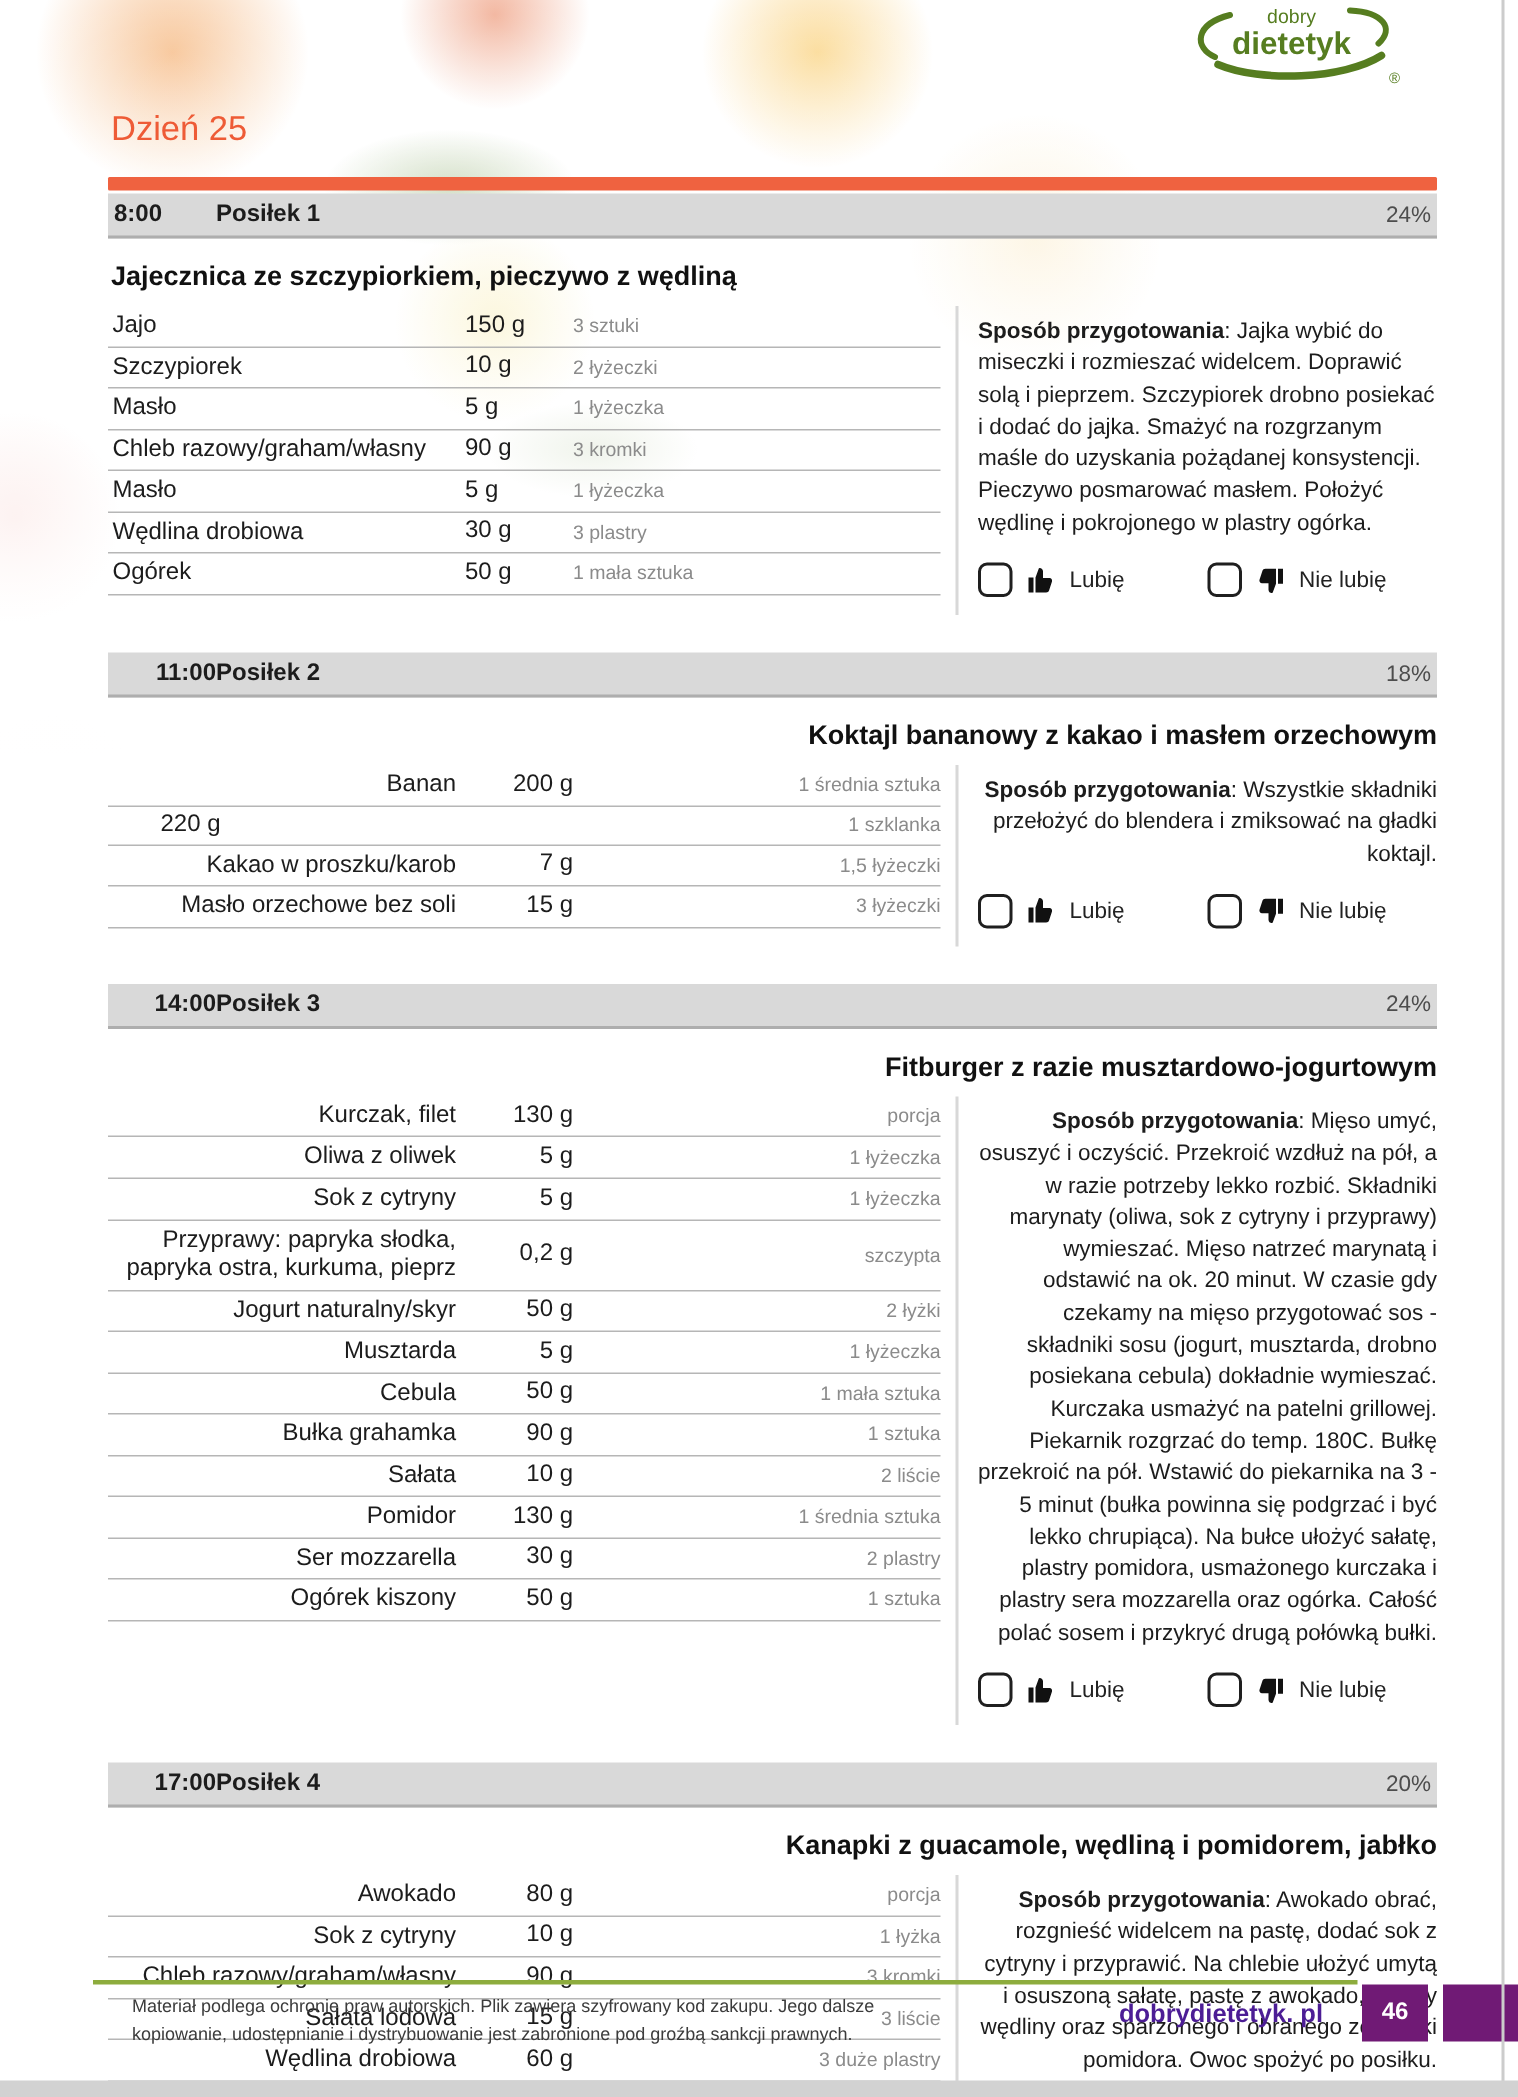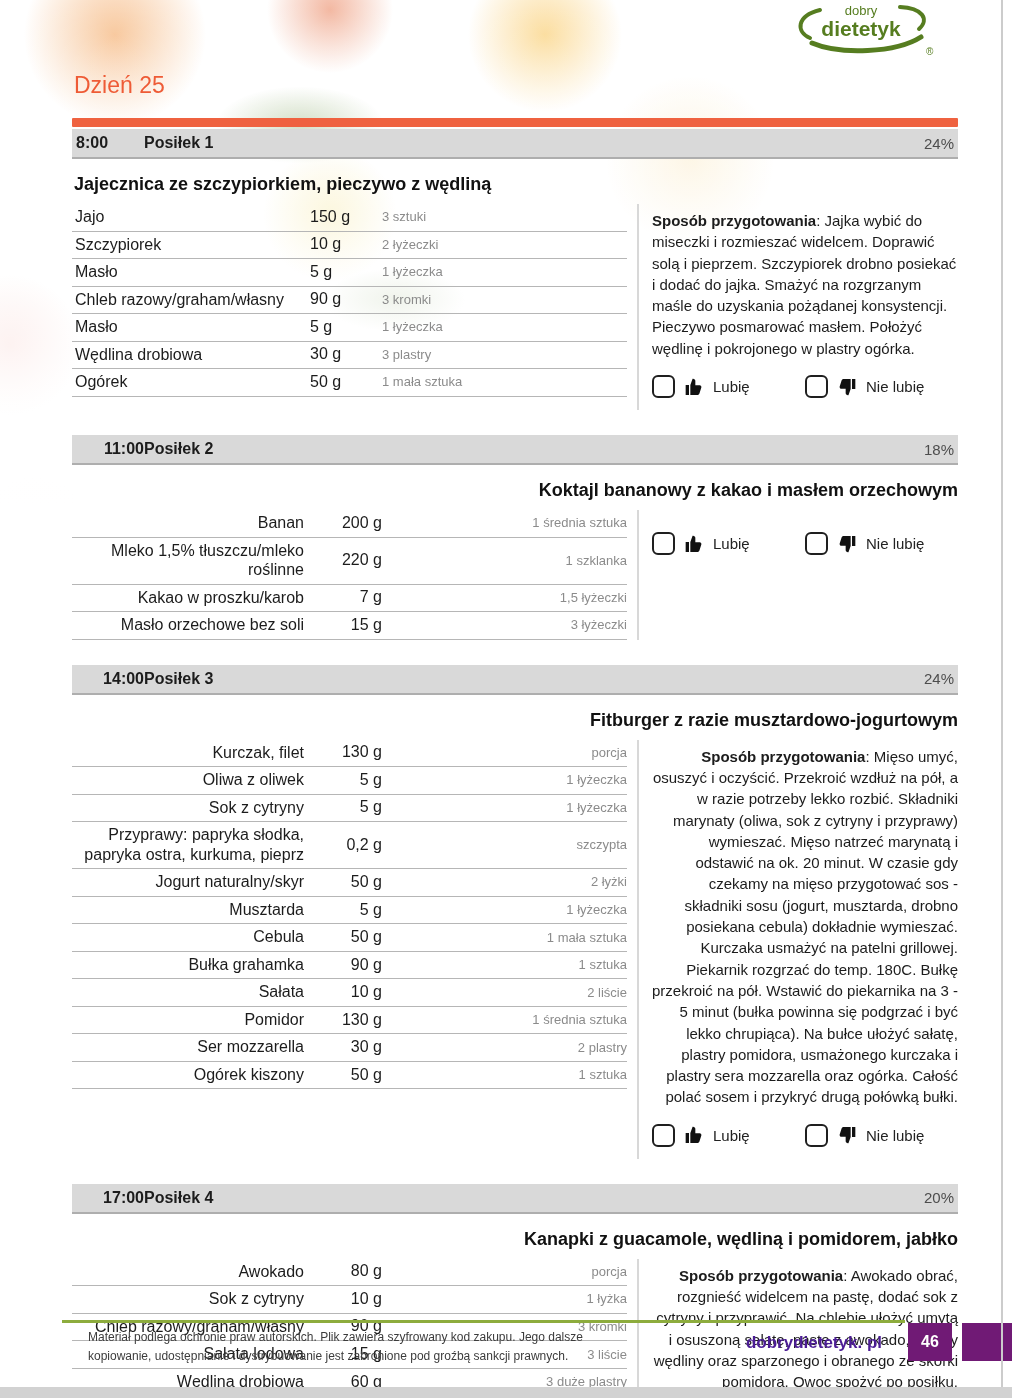--- a/index.html
+++ b/index.html
@@ -183,36 +183,36 @@
     </div>
     <h2 class="meal-title">Koktajl bananowy z kakao i masłem orzechowym</h2>
     <div class="meal-body">
       <div class="ingredients">
             <div class="ing-row">
               <span class="ing-name">Banan</span>
               <span class="ing-amount">200 g</span>
               <span class="ing-measure">1 średnia sztuka</span>
             </div>
             <div class="ing-row">
-              <span class="ing-name">Mleko 1,5% tłuszczu/mleko roślinne</span>
               <span class="ing-amount">220 g</span>
               <span class="ing-measure">1 szklanka</span>
             </div>
             <div class="ing-row">
               <span class="ing-name">Kakao w proszku/karob</span>
               <span class="ing-amount">7 g</span>
               <span class="ing-measure">1,5 łyżeczki</span>
             </div>
             <div class="ing-row">
               <span class="ing-name">Masło orzechowe bez soli</span>
               <span class="ing-amount">15 g</span>
               <span class="ing-measure">3 łyżeczki</span>
             </div>
           </div>
       <div class="prep-col">
+        <p class="prep"><b>Sposób przygotowania</b><span>: </span><span>Wszystkie składniki przełożyć do blendera i zmiksować na gładki koktajl.</span></p>
         <div class="likes">
           <div class="like-group">
             <span class="checkbox"></span>
             <svg class="thumb" viewBox="0 0 24 24">
               <path d="M2 9.5h4v12H2z M7.6 21.5h8.5c1.1 0 2.1-.7 2.4-1.8l2.3-7c.4-1.4-.6-2.8-2-2.8h-5.2V4.7c0-1.5-1.2-2.7-2.7-2.7l-.6.2-2.7 7.3z"></path>
             </svg>
             <span class="like-label">Lubię</span>
           </div>
           <div class="like-group">
             <span class="checkbox"></span>

